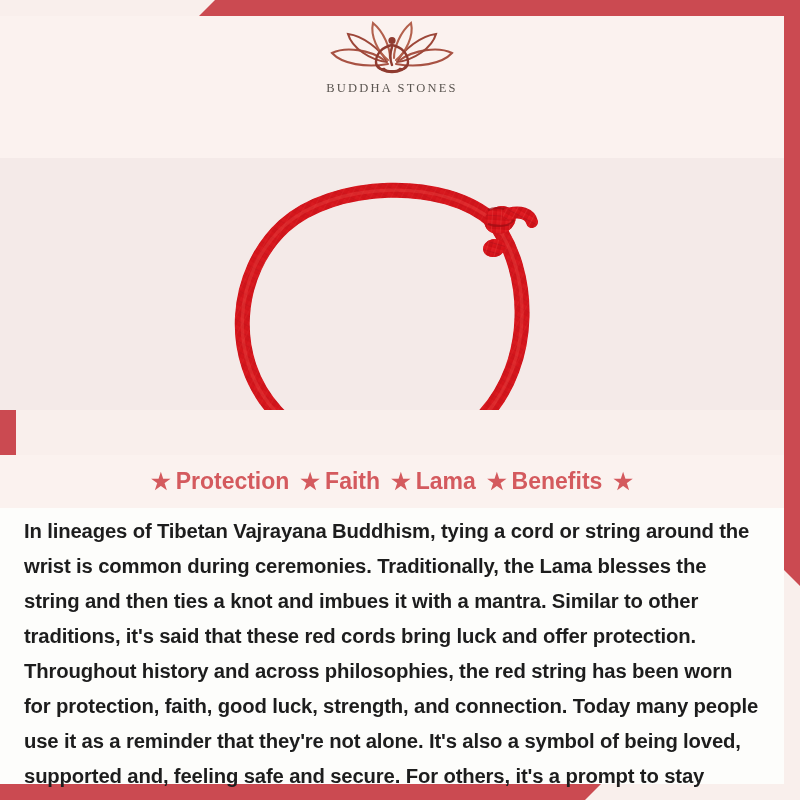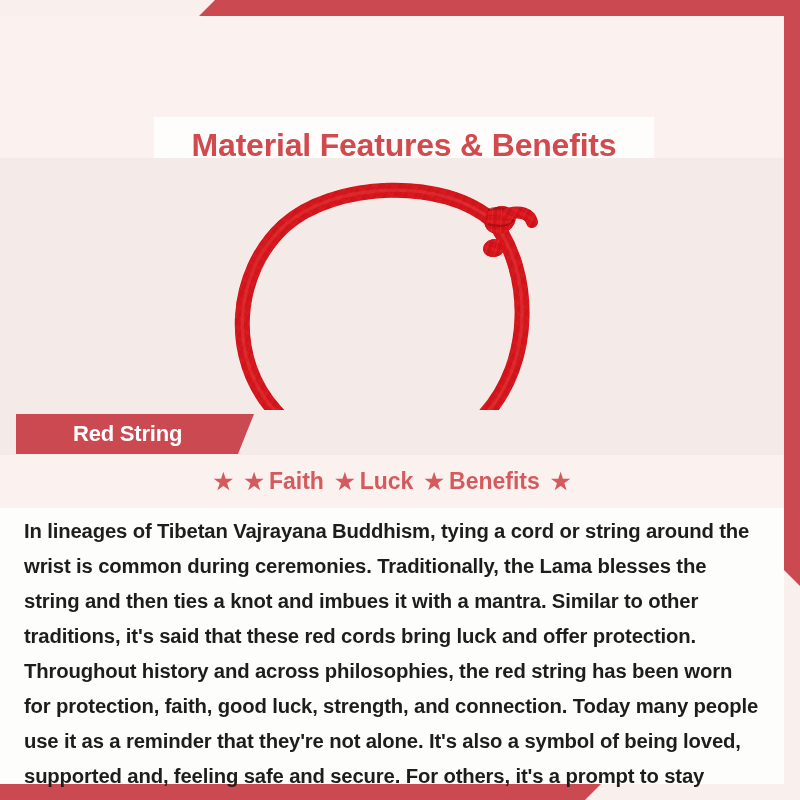--- a/index.html
+++ b/index.html
@@ -210,24 +210,48 @@
 <body>
 
 <div class="poster">
 
   <div class="band-top"></div>
   <div class="bar-right"></div>
   <div class="bar-left"></div>
   <div class="band-bottom"></div>
 
   <div class="header">
-
-    <div class="title-plate">
-      <div class="title-text">Material Features &amp; Benefits</div>
-    </div>
+    <div class="logo-wrap">
+      <svg class="logo-mark" viewBox="0 0 132 60">
+        <g fill="none" stroke="#8f3b30" stroke-width="2.1" stroke-linecap="round">
+
+          <path d="M62 44 C 40 48, 16 44, 6 33 C 20 26, 44 30, 58 40" stroke="#a85243"></path>
+          <path d="M61 42 C 44 40, 26 28, 22 14 C 38 16, 54 30, 60 40" stroke="#9d4739"></path>
+          <path d="M62 40 C 52 32, 44 16, 47 3 C 58 12, 64 28, 64 38" stroke="#b3604c"></path>
+
+          <path d="M70 44 C 92 48, 116 44, 126 33 C 112 26, 88 30, 74 40" stroke="#a85243"></path>
+          <path d="M71 42 C 88 40, 106 28, 110 14 C 94 16, 78 30, 72 40" stroke="#9d4739"></path>
+          <path d="M70 40 C 80 32, 88 16, 85 3 C 74 12, 68 28, 68 38" stroke="#b3604c"></path>
+        </g>
+        <g fill="none" stroke="#8f3b30" stroke-width="2.4" stroke-linecap="round" stroke-linejoin="round">
+
+          <circle cx="66" cy="20.5" r="3.6" fill="#8f3b30" stroke="none"></circle>
+
+          <path d="M66 25 C 56 27, 50 34, 50 42 C 50 47, 54 50, 58 49"></path>
+          <path d="M66 25 C 76 27, 82 34, 82 42 C 82 47, 78 50, 74 49"></path>
+
+          <path d="M58 49 C 61 52, 71 52, 74 49"></path>
+          <path d="M66 27 C 64 33, 64 40, 66 45"></path>
+
+          <path d="M52 46 C 56 54, 76 54, 80 46"></path>
+        </g>
+      </svg>
+      <div class="logo-text">BUDDHA STONES</div>
+    </div>
+
   </div>
 
   <div class="photo-zone">
     <svg class="bracelet" viewBox="0 0 330 300">
       <defs>
         <linearGradient id="cordg" x1="0" y1="0" x2="1" y2="1">
           <stop offset="0%" stop-color="#e8242a"></stop>
           <stop offset="50%" stop-color="#d8131a"></stop>
           <stop offset="100%" stop-color="#c01016"></stop>
         </linearGradient>
@@ -261,37 +285,33 @@
         <path d="M256 44 C 266 48, 278 46, 282 40" stroke="#9d0d13" stroke-width="2" fill="none" opacity="0.7"></path>
 
         <path d="M276 34 C 288 30, 298 34, 300 42" stroke="#d2161d" stroke-width="12" fill="none" stroke-linecap="round"></path>
         <path d="M276 34 C 288 30, 298 34, 300 42" stroke="url(#braid)" stroke-width="11" fill="none" stroke-linecap="round" opacity="0.8"></path>
         <ellipse cx="262" cy="68" rx="11" ry="9" transform="rotate(-12 262 68)" fill="#cf1319"></ellipse>
         <ellipse cx="262" cy="68" rx="11" ry="9" transform="rotate(-12 262 68)" fill="url(#braid)" opacity="0.8"></ellipse>
       </g>
     </svg>
   </div>
 
-  <div class="ribbon-zone">
-    <div class="ribbon">
-      <span class="ribbon-text">Red String</span>
-    </div>
-  </div>
 
   <div class="features">
     <div class="feature">
       <span class="star">★</span>
+      <span>Protection</span>
     </div>
     <div class="feature">
       <span class="star">★</span>
       <span>Faith</span>
     </div>
     <div class="feature">
       <span class="star">★</span>
-      <span>Luck</span>
+      <span>Lama</span>
     </div>
     <div class="feature">
       <span class="star">★</span>
       <span>Benefits</span>
     </div>
     <div class="feature">
       <span class="star">★</span>
     </div>
   </div>
 

